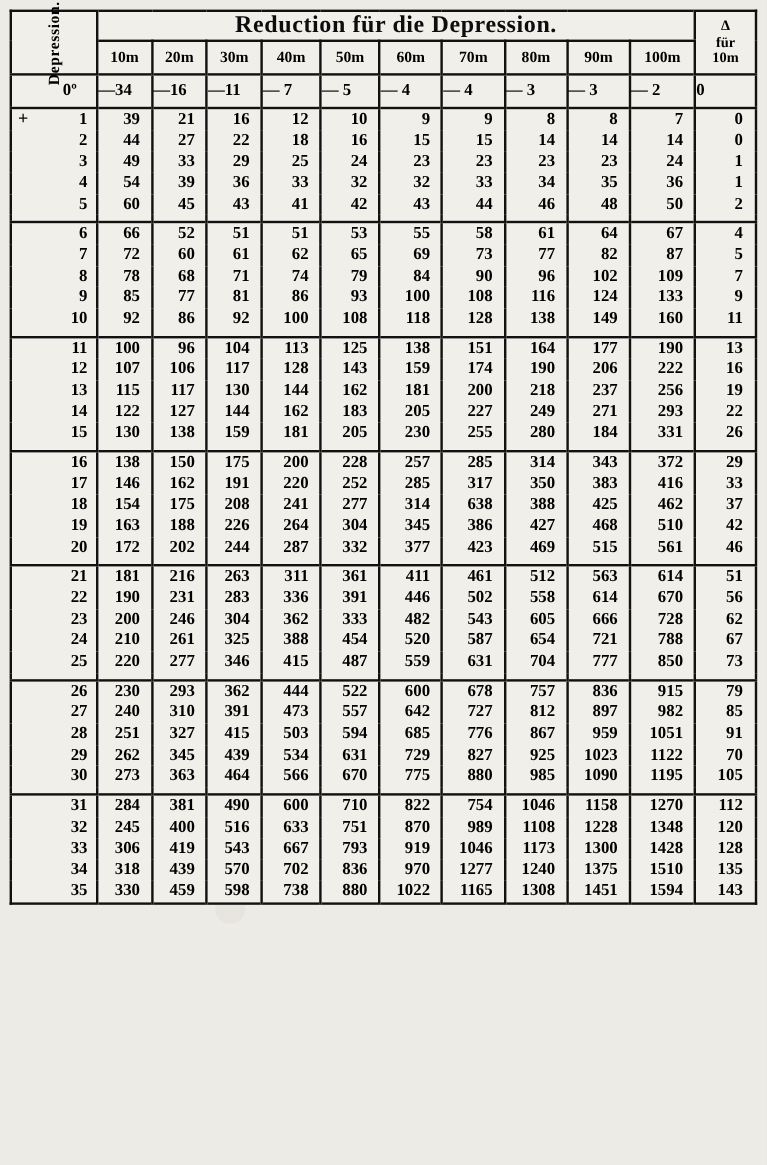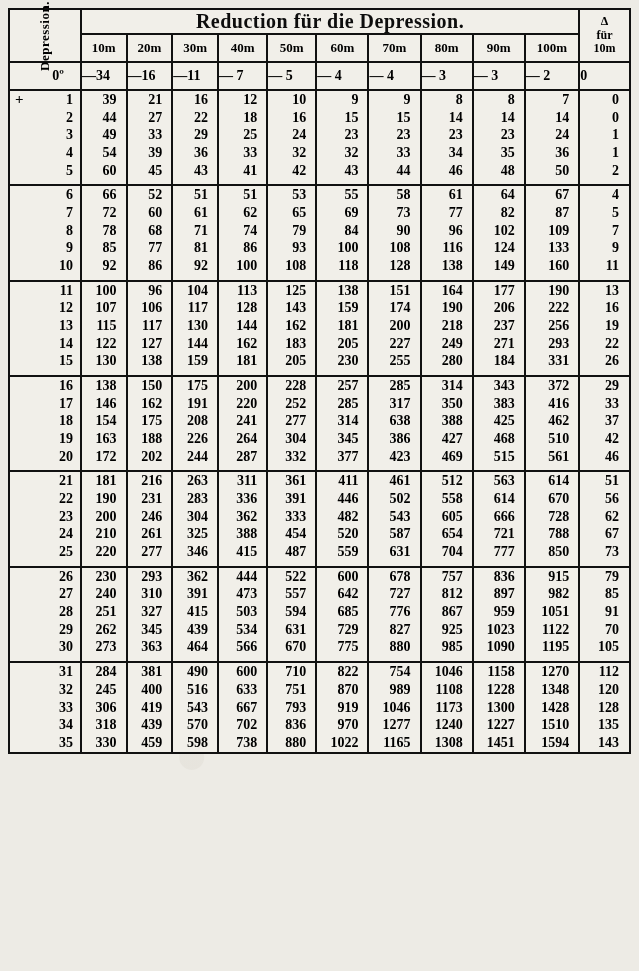--- a/index.html
+++ b/index.html
@@ -686,21 +686,21 @@
         <tr class="datarow">
           <td class="rowlabel">34</td>
           <td>318</td>
           <td>439</td>
           <td>570</td>
           <td>702</td>
           <td>836</td>
           <td>970</td>
           <td>1277</td>
           <td>1240</td>
-          <td>1227</td>
+          <td>1375</td>
           <td>1510</td>
           <td class="deltaval">135</td>
         </tr>
         <tr class="datarow">
           <td class="rowlabel">35</td>
           <td>330</td>
           <td>459</td>
           <td>598</td>
           <td>738</td>
           <td>880</td>

